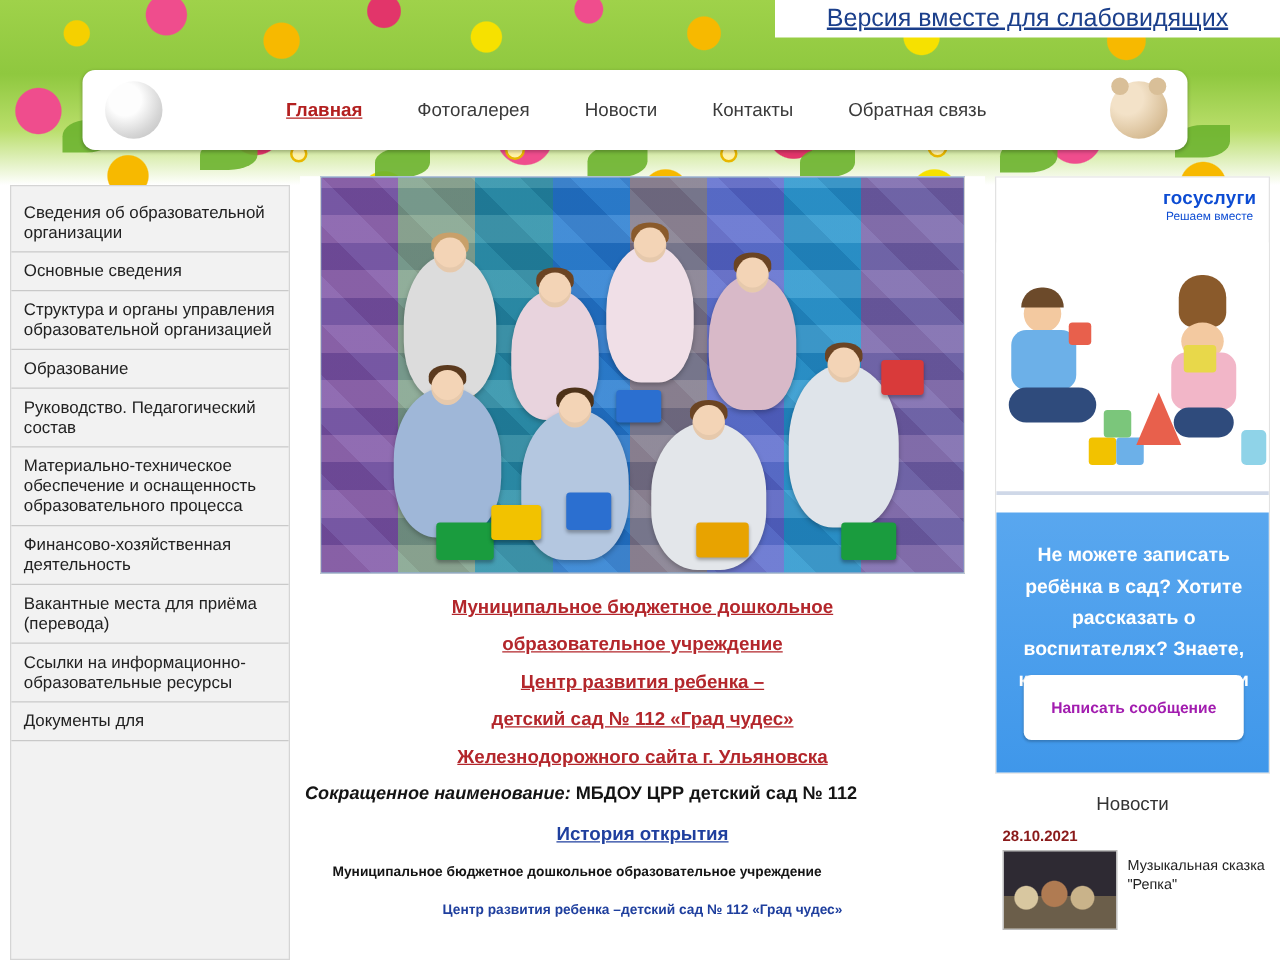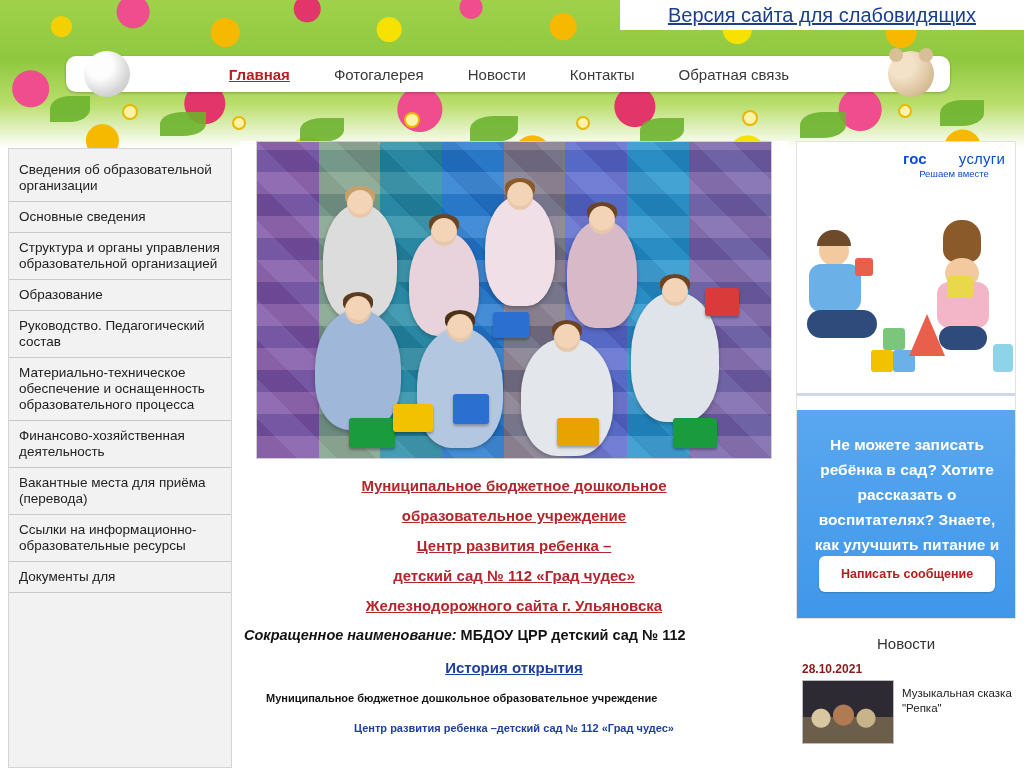--- a/index.html
+++ b/index.html
@@ -73,21 +73,21 @@
     font-size: 20px;
     text-decoration: underline;
     cursor: pointer;
     white-space: nowrap;
   }
 
   
   .navbar {
     position: absolute;
     left: 66px; top: 56px;
-    width: 884px; height: 36px;
+    width: 884px; height: 64px;
     background: #ffffff;
     border-radius: 10px;
     box-shadow: 0 1px 3px rgba(0,0,0,.25);
     display: flex;
     align-items: center;
   }
   .nav-logo {
     width: 46px; height: 46px;
     margin-left: 18px;
     border-radius: 50%;
@@ -254,21 +254,21 @@
     border: 1px solid #e2e2e2;
     position: relative;
     overflow: hidden;
   }
   .gos-logo {
     position: absolute; right: 10px; top: 8px; text-align: right;
   }
   .gos-logo .gos-main {
     font-size: 15px; font-weight: bold; color: #0d4cd3; letter-spacing: .2px;
   }
-  .gos-logo .gos-main span.thin { font-weight: normal; margin-left: 32px; }
+  .gos-logo .gos-main span.thin { font-weight: bold; }
   .gos-logo .gos-sub { font-size: 9.5px; color: #0d4cd3; margin-top: 1px; text-align: center; }
   .gos-illustration {
     position: absolute; left: 0; top: 52px; width: 220px; height: 216px;
     background: #ffffff;
   }
   .gos-floor {
     position: absolute; left: 0; bottom: 14px; width: 220px; height: 3px; background: #cfd8e8;
   }
   .gos-person { position: absolute; }
   .gos-text {
@@ -276,24 +276,24 @@
     background: linear-gradient(180deg, #59a7ef 0%, #3f97ea 100%);
     color: #ffffff;
     text-align: center;
     padding: 22px 16px 0 16px;
     font-size: 15.5px;
     font-weight: bold;
     line-height: 25px;
   }
   .gos-btn {
     position: absolute; left: 22px; bottom: 28px;
-    width: 176px; height: 36px;
+    width: 176px; height: 52px;
     background: #ffffff;
     border-radius: 6px;
-    color: #b91c1c;
+    color: #a21caf;
     font-size: 12.5px;
     display: flex; align-items: center; justify-content: center;
     cursor: pointer;
     box-shadow: 0 1px 2px rgba(0,0,0,.2);
   }
   .news-head {
     margin-top: 16px;
     text-align: center;
     font-size: 15px;
     color: #333;
@@ -348,21 +348,21 @@
     <div class="leaf" style="left:940px;top:100px;width:44px;height:26px;"></div>
     <div class="petal-core" style="left:122px;top:104px;width:16px;height:16px;"></div>
     <div class="petal-core" style="left:232px;top:116px;width:14px;height:14px;"></div>
     <div class="petal-core" style="left:404px;top:112px;width:16px;height:16px;"></div>
     <div class="petal-core" style="left:576px;top:116px;width:14px;height:14px;"></div>
     <div class="petal-core" style="left:742px;top:110px;width:16px;height:16px;"></div>
     <div class="petal-core" style="left:898px;top:104px;width:14px;height:14px;"></div>
   </div>
 
   <div class="access-bar">
-    <a class="access-link" href="#">Версия сайта для слабовидящих</a>
+    <a class="access-link" href="#">Версия вместе для слабовидящих</a>
   </div>
 
   <div class="navbar">
     <div class="nav-logo"></div>
     <div class="nav-items">
       <div class="nav-item active">Главная</div>
       <div class="nav-item">Фотогалерея</div>
       <div class="nav-item">Новости</div>
       <div class="nav-item">Контакты</div>
       <div class="nav-item">Обратная связь</div>

